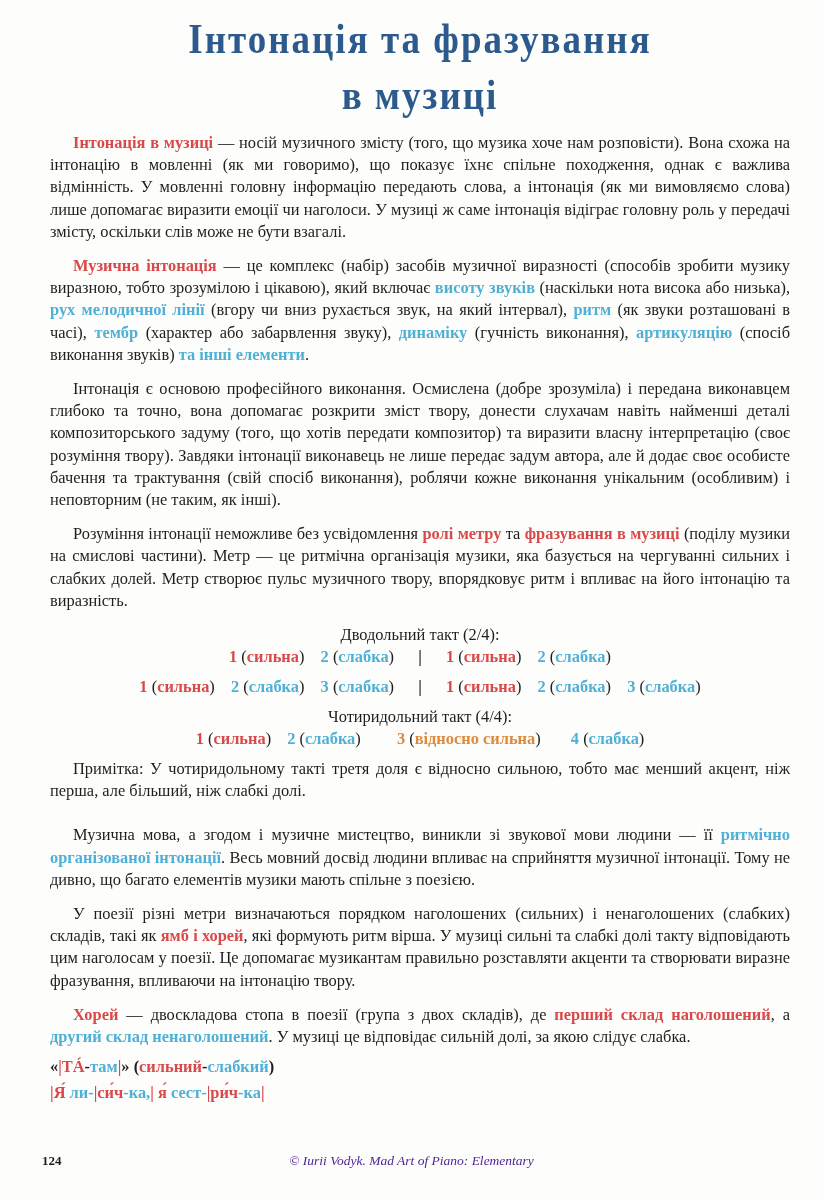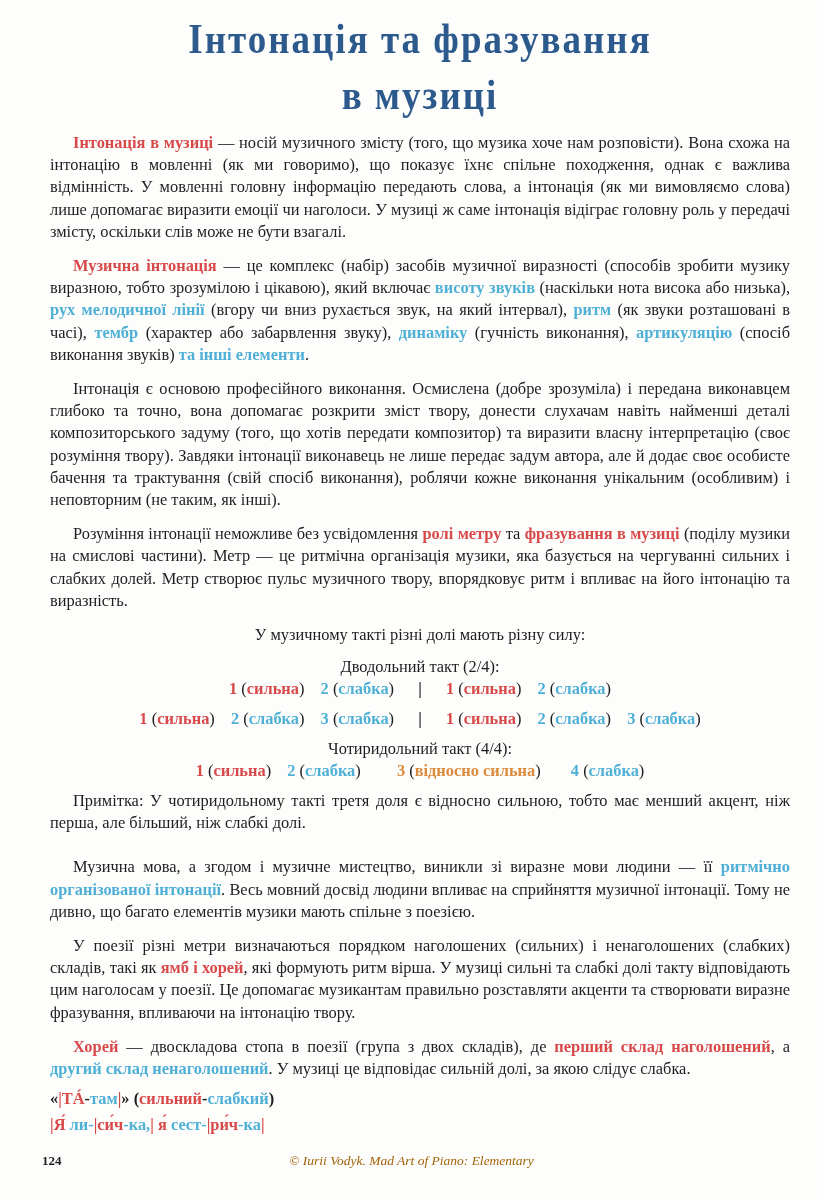--- a/index.html
+++ b/index.html
@@ -27,42 +27,41 @@
   .intro-line { margin: 10px 0 10px 0; }
   .meter-block { margin: 0 0 8px 0; }
   .beats { font-size: 16.4px; }
   .beat { margin: 0 6px; }
   .sep { font-weight: bold; margin: 0 14px; }
   .note { margin-top: 12px; text-indent: 23px; }
   .examples { font-weight: bold; font-size: 16.4px; line-height: 26px; margin-top: 2px; }
   .bar { font-weight: bold; color: #d8494a; }
   .footer { position: absolute; top: 1153px; left: 0; width: 657px; height: 20px; }
   .page-num { position: absolute; left: 42px; top: 0; font-size: 13px; font-weight: bold; }
-  .copyright { position: absolute; left: 0; width: 823px; text-align: center; top: 0; font-size: 13.5px; font-style: italic; color: #a16207; }
+  .copyright { position: absolute; left: 0; width: 823px; text-align: center; top: 0; font-size: 13.5px; font-style: italic; color: #4c1d95; }
 </style>
 </head>
 <body>
 
 <div class="page">
   <div class="title-wrap">
     <div class="title">
       <div>Інтонація та фразування</div>
       <div>в музиці</div>
     </div>
   </div>
 
   <p class="para"><span class="red">Інтонація в музиці</span><span> — носій музичного змісту (того, що музика хоче нам розповісти). Вона схожа на інтонацію в мовленні (як ми говоримо), що показує їхнє спільне походження, однак є важлива відмінність. У мовленні головну інформацію передають слова, а інтонація (як ми вимовляємо слова) лише допомагає виразити емоції чи наголоси. У музиці ж саме інтонація відіграє головну роль у передачі змісту, оскільки слів може не бути взагалі.</span></p>
 
   <p class="para"><span class="red">Музична інтонація</span><span> — це комплекс (набір) засобів музичної виразності (способів зробити музику виразною, тобто зрозумілою і цікавою), який включає </span><span class="blue">висоту звуків</span><span> (наскільки нота висока або низька), </span><span class="blue">рух мелодичної лінії</span><span> (вгору чи вниз рухається звук, на який інтервал), </span><span class="blue">ритм</span><span> (як звуки розташовані в часі), </span><span class="blue">тембр</span><span> (характер або забарвлення звуку), </span><span class="blue">динаміку</span><span> (гучність виконання), </span><span class="blue">артикуляцію</span><span> (спосіб виконання звуків) </span><span class="blue">та інші елементи</span><span>.</span></p>
 
   <p class="para"><span>Інтонація є основою професійного виконання. Осмислена (добре зрозуміла) і передана виконавцем глибоко та точно, вона допомагає розкрити зміст твору, донести слухачам навіть найменші деталі композиторського задуму (того, що хотів передати композитор) та виразити власну інтерпретацію (своє розуміння твору). Завдяки інтонації виконавець не лише передає задум автора, але й додає своє особисте бачення та трактування (свій спосіб виконання), роблячи кожне виконання унікальним (особливим) і неповторним (не таким, як інші).</span></p>
 
   <p class="para"><span>Розуміння інтонації неможливе без усвідомлення </span><span class="red">ролі метру</span><span> та </span><span class="red">фразування в музиці</span><span> (поділу музики на смислові частини). Метр — це ритмічна організація музики, яка базується на чергуванні сильних і слабких долей. Метр створює пульс музичного твору, впорядковує ритм і впливає на його інтонацію та виразність.</span></p>
 
-  <div class="center intro-line">У музичному такті різні долі мають різну силу:</div>
 
   <div class="center meter-block">
     <div>Дводольний такт (2/4):</div>
     <div class="beats">
       <span class="beat red"><span>1</span> <span style="color:#1e1e1e;font-weight:normal">(</span><span>сильна</span><span style="color:#1e1e1e;font-weight:normal">)</span></span>
       <span class="beat blue"><span>2</span> <span style="color:#1e1e1e;font-weight:normal">(</span><span>слабка</span><span style="color:#1e1e1e;font-weight:normal">)</span></span>
       <span class="sep">|</span>
       <span class="beat red"><span>1</span> <span style="color:#1e1e1e;font-weight:normal">(</span><span>сильна</span><span style="color:#1e1e1e;font-weight:normal">)</span></span>
       <span class="beat blue"><span>2</span> <span style="color:#1e1e1e;font-weight:normal">(</span><span>слабка</span><span style="color:#1e1e1e;font-weight:normal">)</span></span>
     </div>
@@ -85,21 +84,21 @@
     <div class="beats">
       <span class="beat red"><span>1</span> <span style="color:#1e1e1e;font-weight:normal">(</span><span>сильна</span><span style="color:#1e1e1e;font-weight:normal">)</span></span>
       <span class="beat blue" style=""><span>2</span> <span style="color:#1e1e1e;font-weight:normal">(</span><span>слабка</span><span style="color:#1e1e1e;font-weight:normal">)</span></span>
       <span class="beat orange" style="margin-left:26px"><span>3</span> <span style="color:#1e1e1e;font-weight:normal">(</span><span>відносно сильна</span><span style="color:#1e1e1e;font-weight:normal">)</span></span>
       <span class="beat blue" style="margin-left:20px"><span>4</span> <span style="color:#1e1e1e;font-weight:normal">(</span><span>слабка</span><span style="color:#1e1e1e;font-weight:normal">)</span></span>
     </div>
   </div>
 
   <p class="para note">Примітка: У чотиридольному такті третя доля є відносно сильною, тобто має менший акцент, ніж перша, але більший, ніж слабкі долі.</p>
 
-  <p class="para" style="margin-top:22px"><span>Музична мова, а згодом і музичне мистецтво, виникли зі виразне мови людини — її </span><span class="blue">ритмічно організованої інтонації</span><span>. Весь мовний досвід людини впливає на сприйняття музичної інтонації. Тому не дивно, що багато елементів музики мають спільне з поезією.</span></p>
+  <p class="para" style="margin-top:22px"><span>Музична мова, а згодом і музичне мистецтво, виникли зі звукової мови людини — її </span><span class="blue">ритмічно організованої інтонації</span><span>. Весь мовний досвід людини впливає на сприйняття музичної інтонації. Тому не дивно, що багато елементів музики мають спільне з поезією.</span></p>
 
   <p class="para"><span>У поезії різні метри визначаються порядком наголошених (сильних) і ненаголошених (слабких) складів, такі як </span><span class="red">ямб і хорей</span><span>, які формують ритм вірша. У музиці сильні та слабкі долі такту відповідають цим наголосам у поезії. Це допомагає музикантам правильно розставляти акценти та створювати виразне фразування, впливаючи на інтонацію твору.</span></p>
 
   <p class="para" style="margin-bottom:6px"><span class="red">Хорей</span><span> — двоскладова стопа в поезії (група з двох складів), де </span><span class="red">перший склад наголошений</span><span>, а </span><span class="blue">другий склад ненаголошений</span><span>. У музиці це відповідає сильній долі, за якою слідує слабка.</span></p>
 
   <div class="examples">
     <div><span style="color:#1e1e1e">«</span><span class="bar">|</span><span class="red">ТÁ</span><span style="color:#1e1e1e">-</span><span class="blue">там</span><span class="bar">|</span><span style="color:#1e1e1e">»</span><span style="color:#1e1e1e"> (</span><span class="red">сильний</span><span style="color:#1e1e1e">-</span><span class="blue">слабкий</span><span style="color:#1e1e1e">)</span></div>
     <div><span class="bar">|</span><span class="red">Я́</span><span class="blue"> ли-</span><span class="bar">|</span><span class="red">си́ч</span><span class="blue">-ка,</span><span class="bar">|</span><span class="red"> я́</span><span class="blue"> сест-</span><span class="bar">|</span><span class="red">ри́ч</span><span class="blue">-ка</span><span class="bar">|</span></div>
   </div>
 </div>

